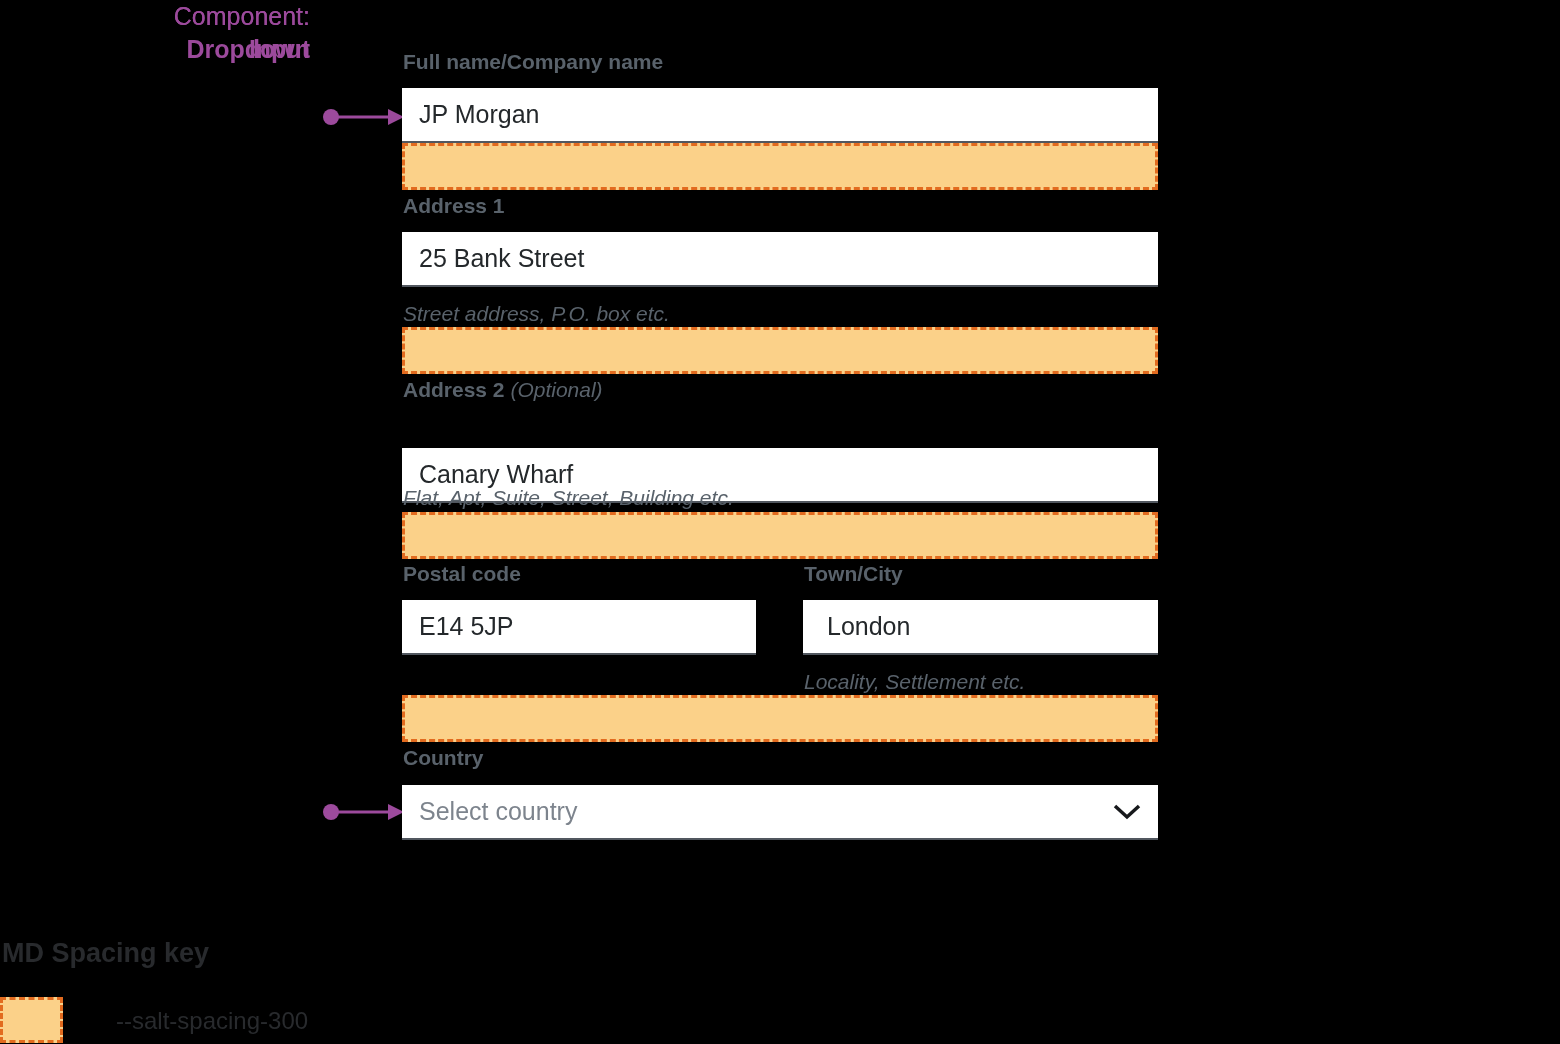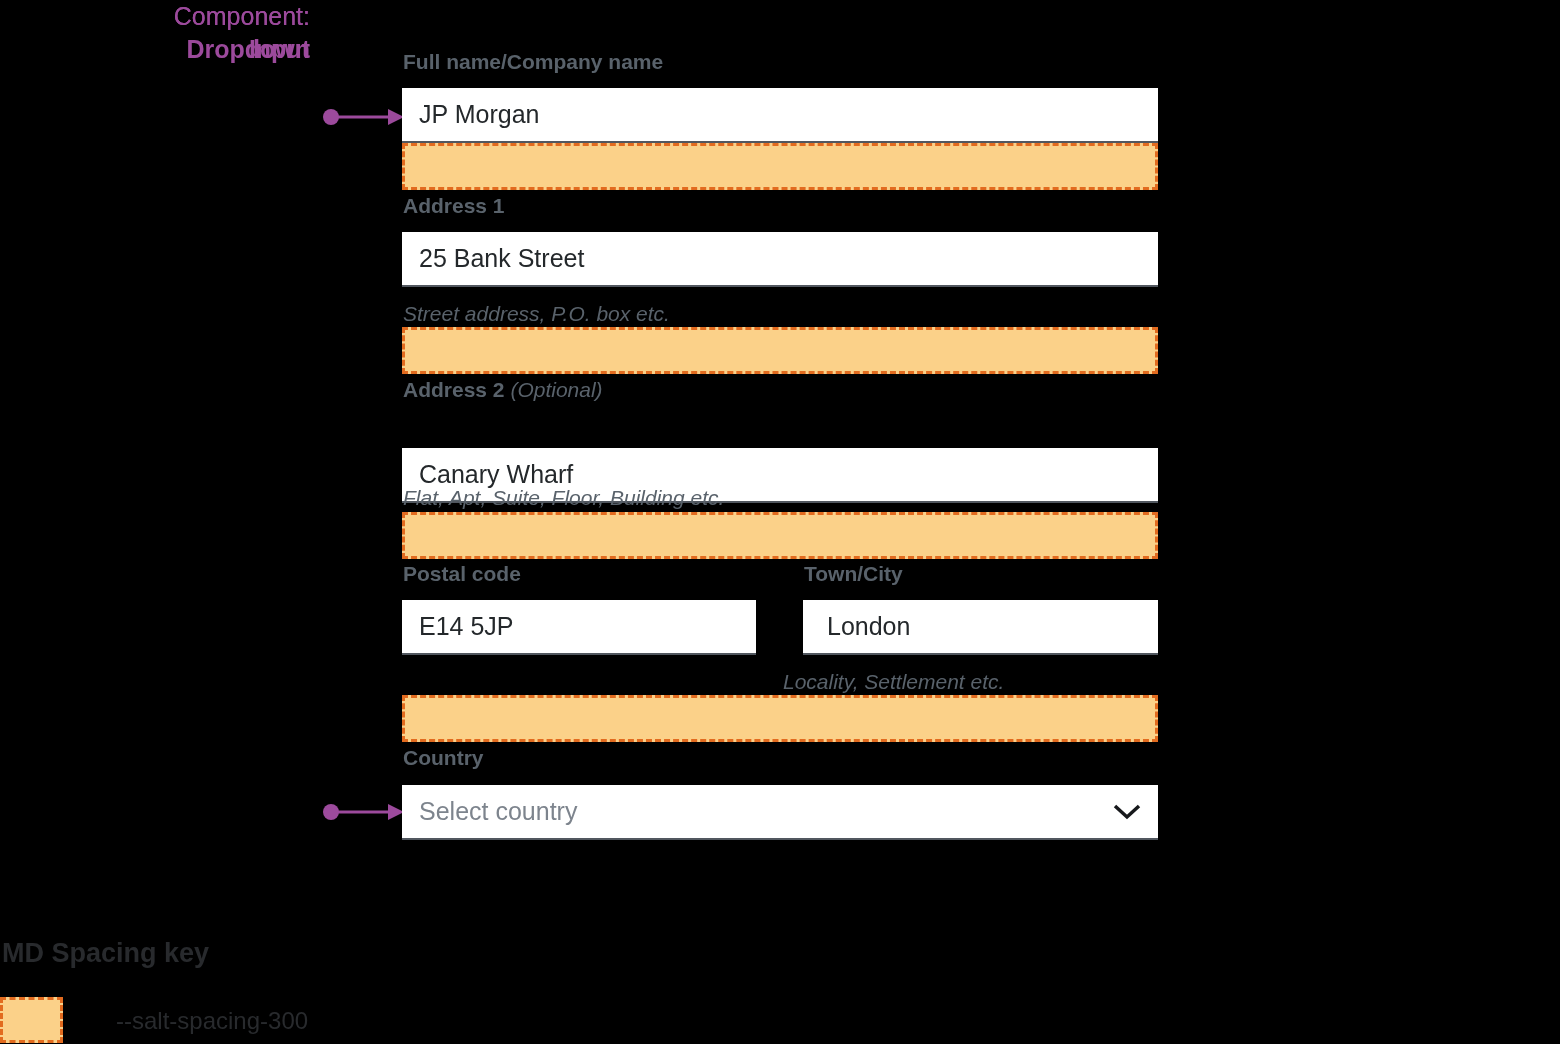--- a/index.html
+++ b/index.html
@@ -133,29 +133,29 @@
   <input class="abs text-input" style="left: 402px; top: 232px; width: 756px; height: 55px;" type="text" value="25 Bank Street">
   <div class="abs helper-text" style="left:403px; top:302px;">Street address, P.O. box etc.</div>
 
   <div class="abs spacing-block" style="left:402px; top:327px; width:756px; height:47px;"></div>
 
   <div class="abs field-label" style="left:403px; top:378px;">
     <span>Address 2</span>
     <span class="optional">(Optional)</span>
   </div>
   <input class="abs text-input" style="left: 402px; top: 416px; width: 756px; height: 55px; margin-top: 32px;" type="text" value="Canary Wharf">
-  <div class="abs helper-text" style="left:403px; top:486px;">Flat, Apt, Suite, Floor, Building etc.</div>
+  <div class="abs helper-text" style="left:403px; top:486px;">Flat, Apt, Suite, Street, Building etc.</div>
 
   <div class="abs spacing-block" style="left:402px; top:512px; width:756px; height:47px;"></div>
 
   <div class="abs field-label" style="left:403px; top:562px;">Postal code</div>
   <div class="abs field-label" style="left:804px; top:562px;">Town/City</div>
   <input class="abs text-input" style="left: 402px; top: 600px; width: 354px; height: 55px;" type="text" value="E14 5JP">
   <input class="abs text-input" style="left: 803px; top: 600px; width: 355px; height: 55px; padding-left: 24px;" type="text" value="London">
-  <div class="abs helper-text" style="left:783px; top:670px;">Locality, Settlement etc.</div>
+  <div class="abs helper-text" style="left:804px; top:670px;">Locality, Settlement etc.</div>
 
   <div class="abs spacing-block" style="left:402px; top:695px; width:756px; height:47px;"></div>
 
   <div class="abs field-label" style="left:403px; top:746px;">Country</div>
   <div class="abs dropdown" style="left:402px; top:785px; width:756px; height:55px;">
     <span class="placeholder">Select country</span>
     <svg width="28" height="16" viewBox="0 0 28 16">
       <polyline points="2,2 14,13 26,2" fill="none" stroke="var(--c-chevron, #17191C)" stroke-width="3.5"></polyline>
     </svg>
   </div>

